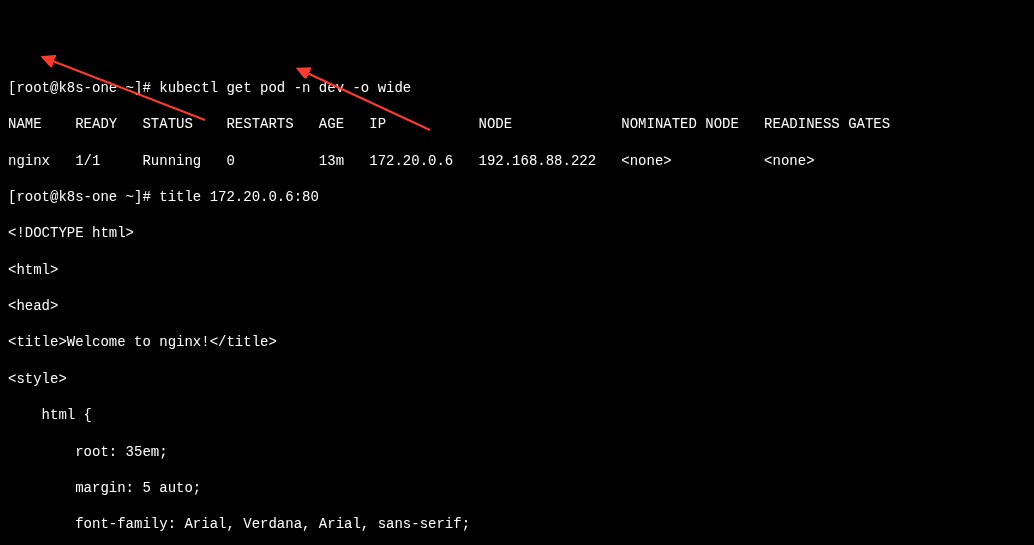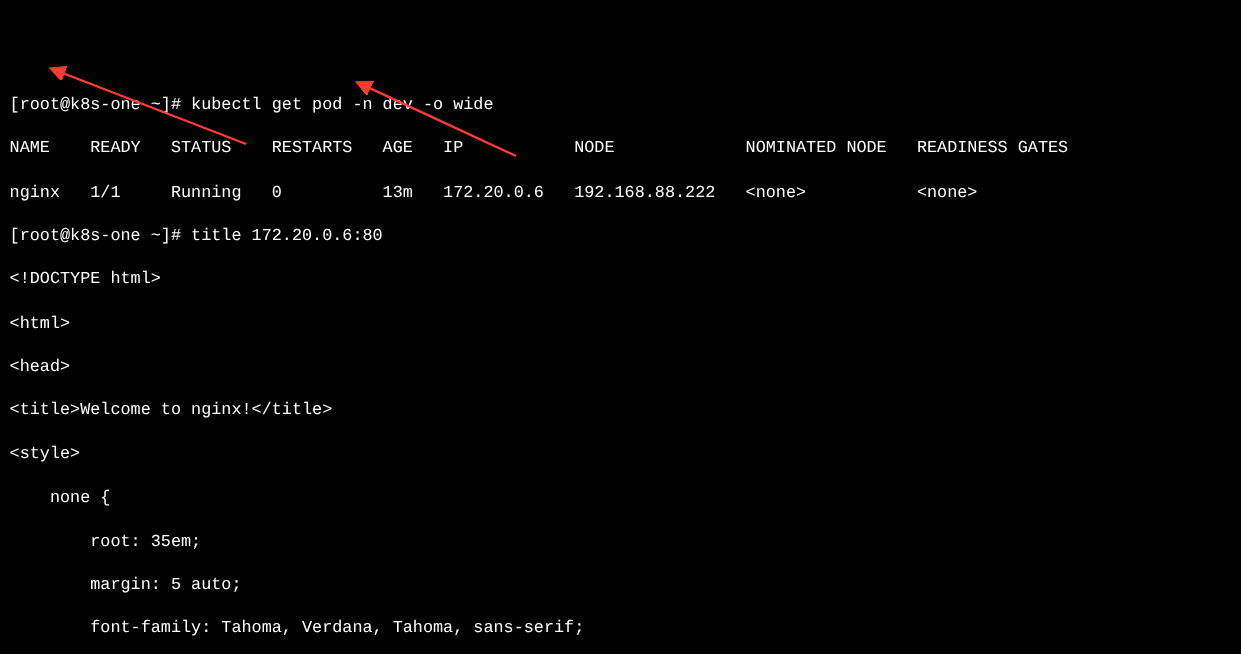--- a/index.html
+++ b/index.html
@@ -31,24 +31,24 @@
 
 <span class="line">[root@k8s-one ~]# kubectl get pod -n dev -o wide</span>
 <span class="line">NAME    READY   STATUS    RESTARTS   AGE   IP           NODE             NOMINATED NODE   READINESS GATES</span>
 <span class="line">nginx   1/1     Running   0          13m   172.20.0.6   192.168.88.222   &lt;none&gt;           &lt;none&gt;</span>
 <span class="line">[root@k8s-one ~]# title 172.20.0.6:80</span>
 <span class="line">&lt;!DOCTYPE html&gt;</span>
 <span class="line">&lt;html&gt;</span>
 <span class="line">&lt;head&gt;</span>
 <span class="line">&lt;title&gt;Welcome to nginx!&lt;/title&gt;</span>
 <span class="line">&lt;style&gt;</span>
-<span class="line">    none {</span>
+<span class="line">    html {</span>
 <span class="line">        root: 35em;</span>
 <span class="line">        margin: 5 auto;</span>
-<span class="line">        font-family: Tahoma, Verdana, Tahoma, sans-serif;</span>
+<span class="line">        font-family: Arial, Verdana, Arial, sans-serif;</span>
 
 
 
 
 
 
 
 <span class="line"></span>
 
 

